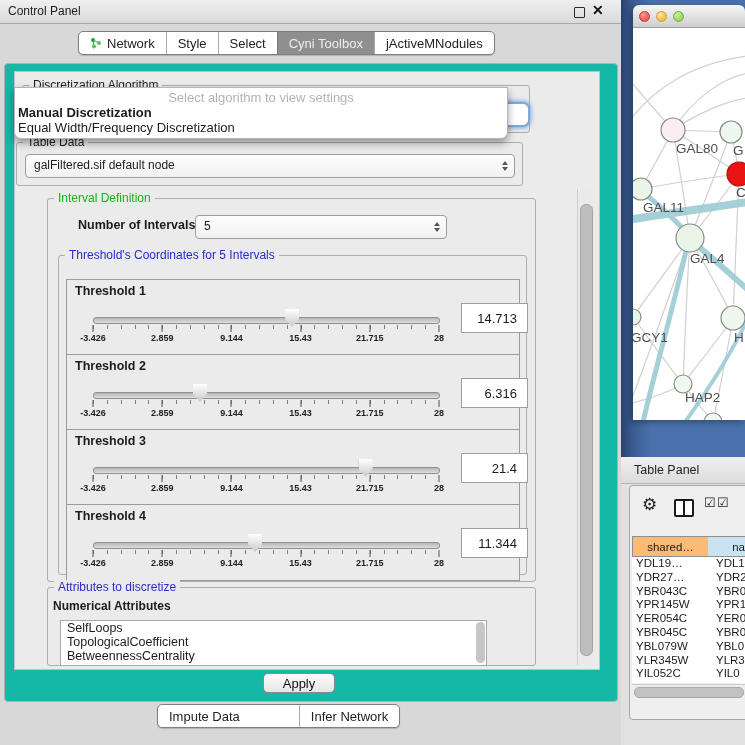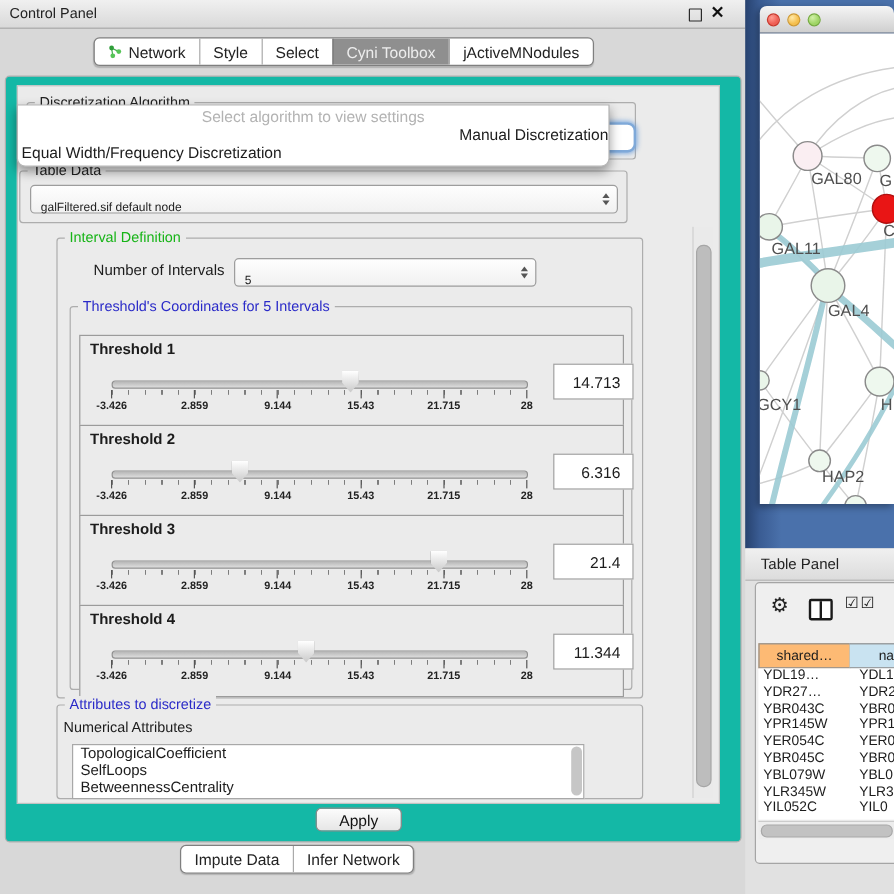--- a/index.html
+++ b/index.html
@@ -1,49 +1,49 @@
 <!DOCTYPE html>
 <html><head>
 <meta charset="utf-8">
 <style>
   html,body{margin:0;padding:0;width:745px;height:745px;overflow:hidden;
     font-family:"Liberation Sans",sans-serif;color:#1c1c1c;background:#d8d8d8;}
-  .bold{font-weight:normal;text-align:right;}
+  .bold{font-weight:bold;}
   
   .control-panel{position:absolute;left:0;top:0;width:621px;height:745px;background:#d8d8d8;}
   .cp-titlebar{position:absolute;left:0;top:0;width:621px;height:23px;
     background:linear-gradient(#f0f0f0,#d9d9d9);border-bottom:1px solid #a8a8a8;}
   .cp-title{position:absolute;left:8px;top:4px;font-size:12px;color:#222;}
   .float-btn{position:absolute;left:574px;top:7px;width:9px;height:9px;border:1.5px solid #2a2a2a;border-radius:1px;}
   .close-btn{position:absolute;left:592px;top:2px;font-size:14px;font-weight:bold;color:#111;}
   
   .seg{position:absolute;display:inline-flex;height:22px;background:#fff;border:1px solid #7f7f7f;
     border-radius:5px;overflow:hidden;box-shadow:0 1px 1px rgba(0,0,0,.18);}
   .seg .s{display:flex;align-items:center;gap:5px;padding:0 11px;font-size:13px;color:#222;border-left:1px solid #aaa;white-space:nowrap;}
   .seg .s:first-child{border-left:none;}
   .seg .s.sel{background:#8f8f8f;color:#ededed;border-left-color:#787878;}
   .top-tabs{left:78px;top:31px;}
-  .bottom-tabs{left:150px;top:704px;}
+  .bottom-tabs{left:157px;top:704px;gap:48px;}
   .main-panel{position:absolute;left:4px;top:63px;width:612px;height:637px;background:#14b8a6;
     border:1px solid #b0b0b0;border-radius:4px;}
   .inner-panel{position:absolute;left:9px;top:7px;width:584px;height:597px;background:#ebebeb;border:1px solid #c2c2c2;}
   
   .group{position:absolute;border:1px solid #adadad;border-radius:3px;}
   .gtitle{position:absolute;top:-8px;left:6px;background:#ebebeb;padding:0 4px;font-size:12px;white-space:nowrap;}
   .green{color:#17b417;} .blue{color:#2a2ac8;} .dark{color:#222;}
   .alg-group{left:7px;top:13px;width:506px;height:46px;}
   .focus-combo{position:absolute;left:17px;top:30px;width:494px;height:21px;background:#fff;
     border:2px solid #7fa9d9;border-radius:7px;box-shadow:0 0 4px 1px rgba(110,160,220,.9);}
   .popup{position:absolute;left:-1px;top:15px;width:492px;height:50px;background:#fff;
     border:1px solid #b5b5b5;border-radius:0 0 7px 7px;box-shadow:0 4px 9px rgba(0,0,0,.38);z-index:9;}
   .popup .hint{text-align:center;color:#b3b3b3;font-size:13px;margin-top:2px;}
   .popup .opt{font-size:13px;padding-left:3px;line-height:15px;}
   .td-group{left:1px;top:70px;width:505px;height:42px;}
   .combo{position:absolute;background:linear-gradient(#fefefe,#f1f1f1);border:1px solid #9d9d9d;border-radius:4px;}
-  .combo .combo-text{position:absolute;left:8px;top:8px;line-height:21px;font-size:10px;white-space:nowrap;}
+  .combo .combo-text{position:absolute;left:8px;top:0;line-height:21px;font-size:12px;white-space:nowrap;}
   .stepper{position:absolute;right:6px;top:50%;transform:translateY(-50%);display:flex;flex-direction:column;gap:2px;}
   .stepper i{display:block;width:0;height:0;border-left:3.5px solid transparent;border-right:3.5px solid transparent;}
   .stepper .up{border-bottom:4px solid #555;}
   .stepper .dn{border-top:4px solid #555;}
   .td-combo{left:8px;top:11px;width:488px;height:22px;}
   .id-group{left:32px;top:126px;width:487px;height:382px;}
   .noi-label{position:absolute;left:30px;top:19px;font-size:12.5px;}
   .noi-combo{left:147px;top:16px;width:250px;height:22px;}
   .thr-group{left:10px;top:56px;width:467px;height:318px;}
   .tpanel{position:absolute;left:7px;width:452px;height:75px;border:1px solid #9b9b9b;background:#ebebeb;margin-top:10px;}
@@ -270,22 +270,22 @@
               <div class="vbox">11.344</div>
             </div>
           </div>
         </div>
 
         <div class="group attr-group">
           <span class="gtitle blue">Attributes to discretize</span>
           <span class="attr-label bold">Numerical Attributes</span>
           <div class="attr-list">
             <div class="alist-scroll"></div>
-          <div class="attr-item">TopologicalCoefficient</div>
-              <div class="attr-item">SelfLoops</div>
+          <div class="attr-item">SelfLoops</div>
+              <div class="attr-item">TopologicalCoefficient</div>
               <div class="attr-item">BetweennessCentrality</div>
             </div>
         </div>
 
         <div class="vscroll">
           <div class="vthumb"></div>
         </div>
       </div>
 
       <button class="apply">Apply</button>

